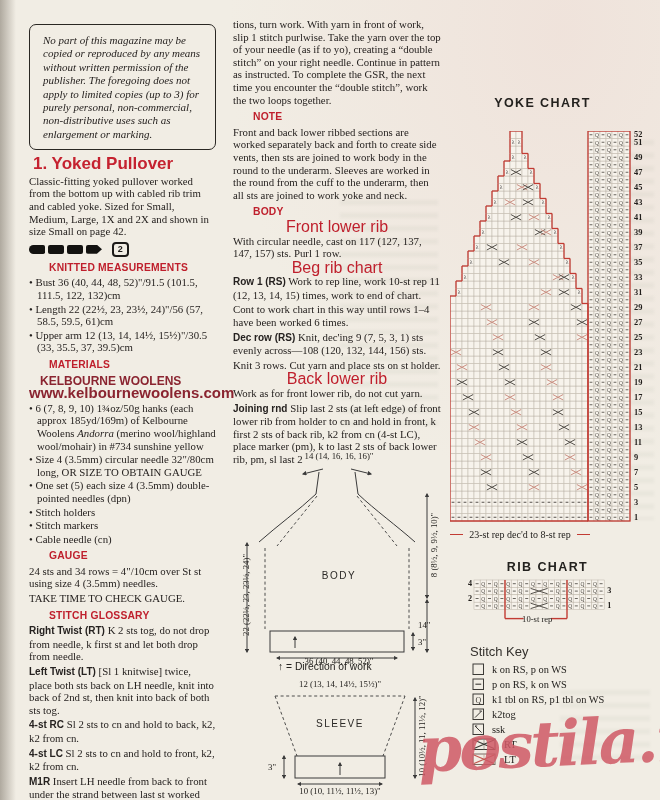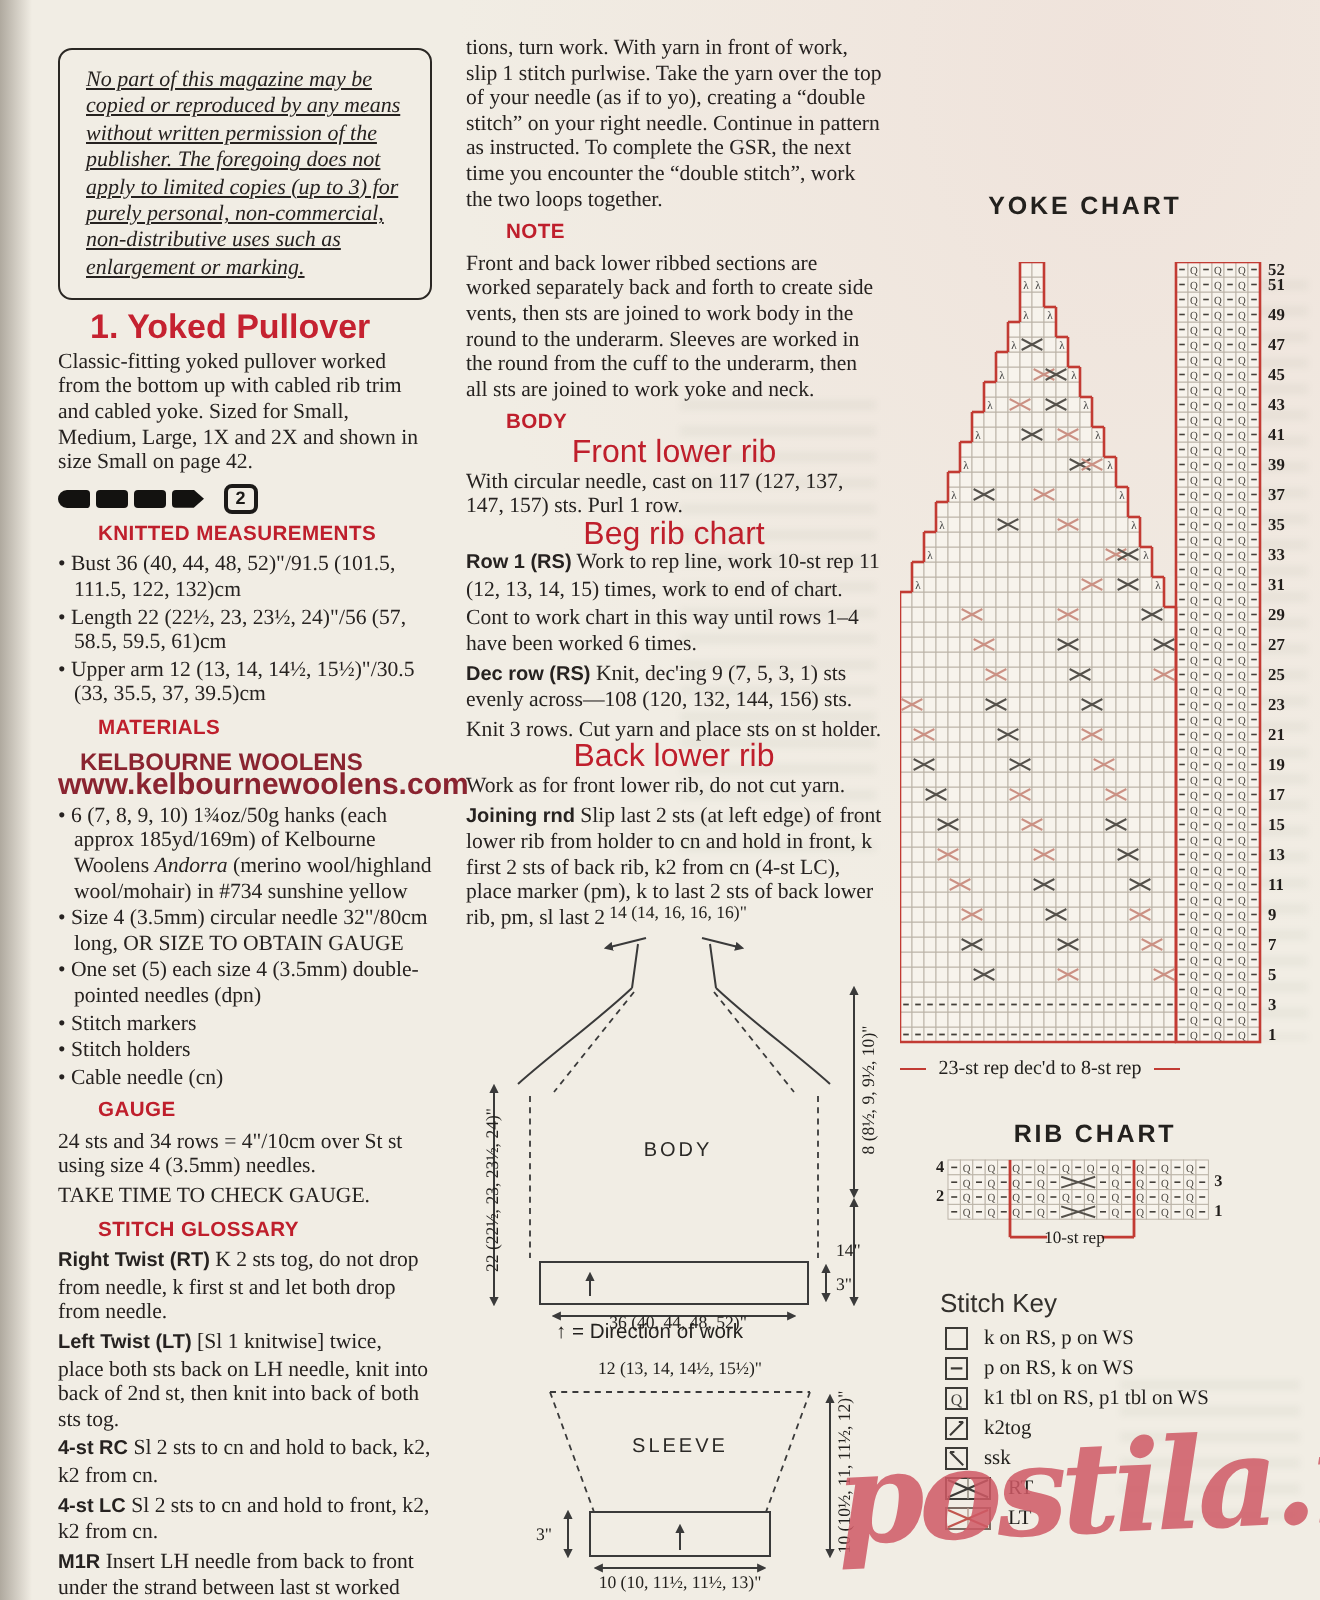--- a/index.html
+++ b/index.html
@@ -10,24 +10,24 @@
   .tint{position:absolute;inset:0;background:radial-gradient(ellipse at 85% 4%,rgba(235,200,196,.28),transparent 42%);z-index:0;}
   .ghost{position:absolute;z-index:0;filter:blur(1.6px);opacity:.5;
         background:repeating-linear-gradient(180deg,rgba(115,130,108,.13) 0 5px,transparent 5px 13px);}
   .col{position:absolute;z-index:2;font-size:10.8px;line-height:12.6px;}
   p{margin:0 0 2px 0;}
   .rh{font-family:"Liberation Sans",sans-serif;font-weight:bold;color:#bf1f2c;
       font-size:10.3px;letter-spacing:.2px;margin:5px 0 2px 0;padding-left:20px;}
   .sh{font-family:"Liberation Sans",sans-serif;font-weight:normal;color:#bf1f2c;
       font-size:16px;margin:2px 0 1px 0;text-align:center;}
   .title{font-family:"Liberation Sans",sans-serif;font-weight:bold;color:#c52230;
-      font-size:17px;margin:8px 0 4px 16px;}
+      font-size:17px;margin:8px 0 4px 4px;}
   .lead{font-family:"Liberation Sans",sans-serif;font-weight:bold;font-size:10px;}
   .cpy{border:1.5px solid #2a2723;border-radius:7px;padding:9px 11px 8px 13px;
-      font-style:italic;font-size:11px;line-height:13.4px;text-decoration:underline;}
+      font-style:italic;font-size:11px;line-height:13.4px;}
   ul{margin:0;padding:0;list-style:none;}
   li{padding-left:8px;text-indent:-8px;margin-bottom:1px;}
   li:before{content:"• ";}
   .brand{font-family:"Liberation Sans",sans-serif;font-weight:bold;color:#8a2430;font-size:12px;margin:3px 0 0 11px;}
   .brandurl{font-family:"Liberation Sans",sans-serif;font-weight:bold;color:#8a2430;font-size:15px;margin:0 0 2px 0;}
   .bars{display:inline-flex;align-items:center;gap:3px;vertical-align:middle;}
   .bars i{display:block;width:16px;height:9px;background:#131210;border-radius:2px;}
   .bars i.b1{border-radius:5px 2px 2px 5px;}
   .bars i.pt{clip-path:polygon(0 0,68% 0,100% 50%,68% 100%,0 100%);}
   .yw{display:inline-block;vertical-align:middle;margin-left:7px;border:2px solid #1c1a18;border-radius:4px;
@@ -80,22 +80,22 @@
       <li>Length 22 (22½, 23, 23½, 24)"/56 (57, 58.5, 59.5, 61)cm</li>
       <li>Upper arm 12 (13, 14, 14½, 15½)"/30.5 (33, 35.5, 37, 39.5)cm</li>
     </ul>
     <div class="rh">MATERIALS</div>
     <div class="brand">KELBOURNE WOOLENS</div>
     <div class="brandurl">www.kelbournewoolens.com</div>
     <ul>
       <li><span>6 (7, 8, 9, 10) 1¾oz/50g hanks (each approx 185yd/169m) of Kelbourne Woolens </span><i>Andorra</i><span> (merino wool/highland wool/mohair) in #734 sunshine yellow</span></li>
       <li>Size 4 (3.5mm) circular needle 32"/80cm long, OR SIZE TO OBTAIN GAUGE</li>
       <li>One set (5) each size 4 (3.5mm) double-pointed needles (dpn)</li>
+      <li>Stitch holders</li>
       <li>Stitch markers</li>
-      <li>Stitch holders</li>
       <li>Cable needle (cn)</li>
     </ul>
     <div class="rh">GAUGE</div>
     <p>24 sts and 34 rows = 4"/10cm over St st using size 4 (3.5mm) needles.</p>
     <p>TAKE TIME TO CHECK GAUGE.</p>
     <div class="rh">STITCH GLOSSARY</div>
     <p><b class="lead">Right Twist (RT)</b> <span>K 2 sts tog, do not drop from needle, k first st and let both drop from needle.</span></p>
     <p><b class="lead">Left Twist (LT)</b> <span>[Sl 1 knitwise] twice, place both sts back on LH needle, knit into back of 2nd st, then knit into back of both sts tog.</span></p>
     <p><b class="lead">4-st RC</b> <span>Sl 2 sts to cn and hold to back, k2, k2 from cn.</span></p>
     <p><b class="lead">4-st LC</b> <span>Sl 2 sts to cn and hold to front, k2, k2 from cn.</span></p>

